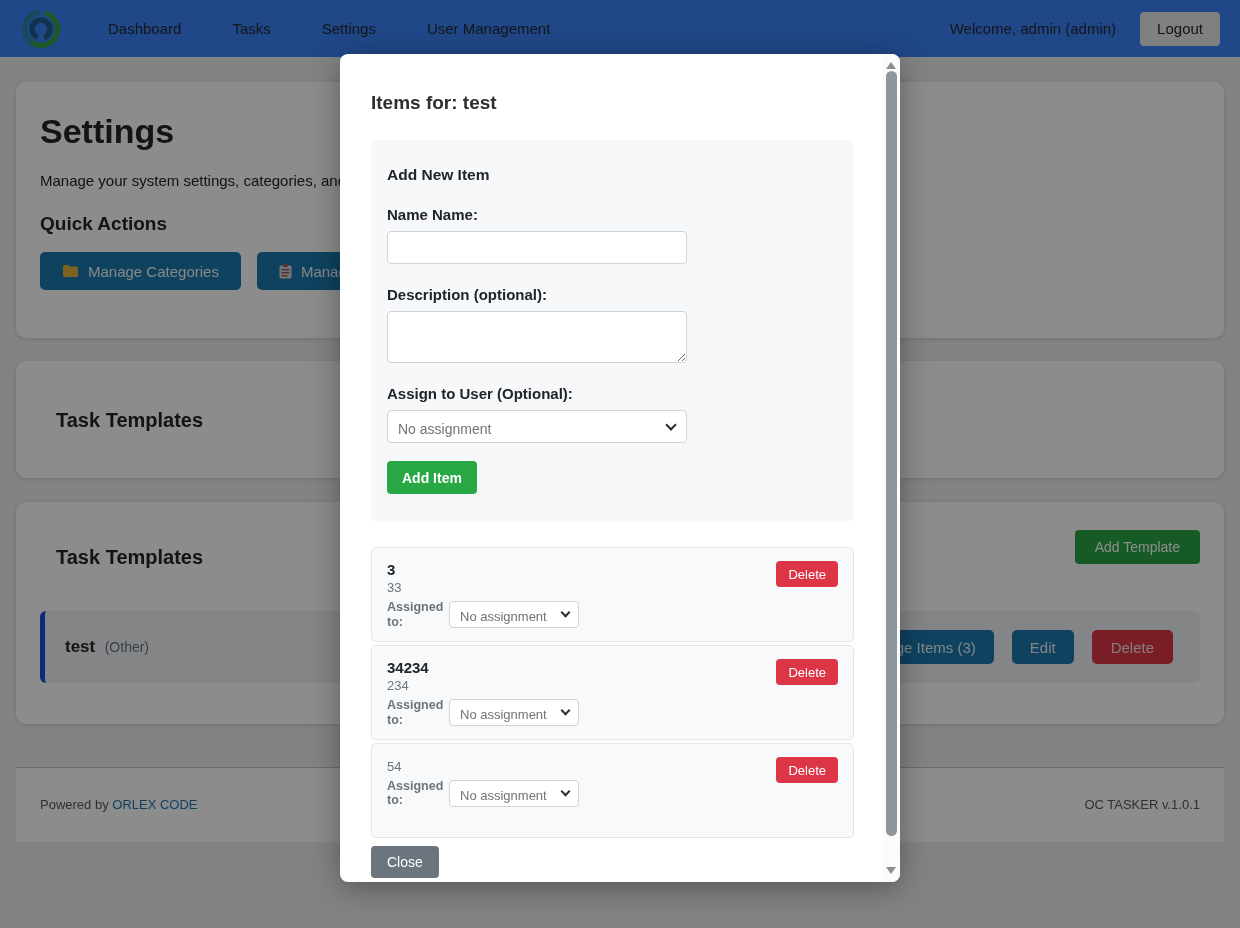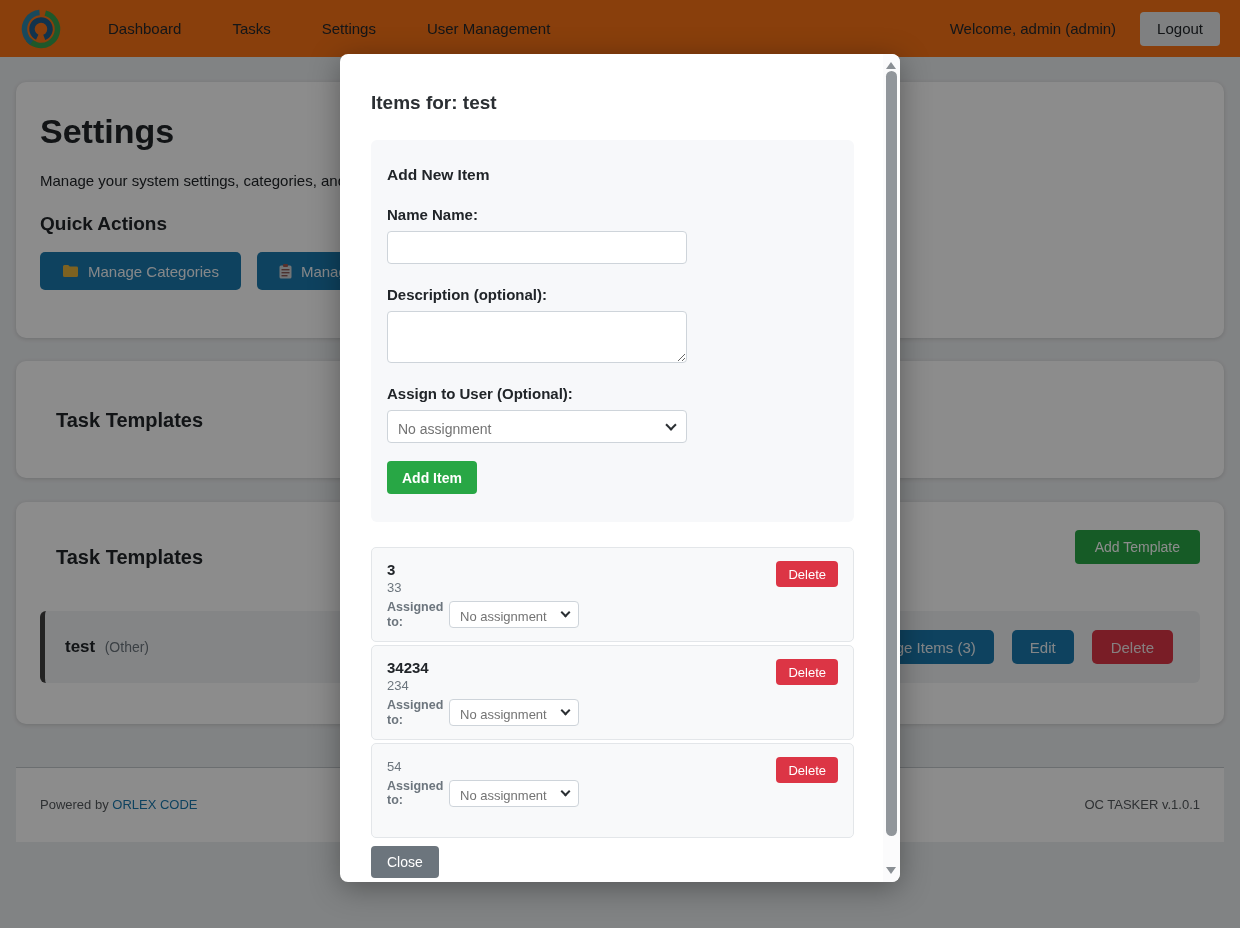--- a/index.html
+++ b/index.html
@@ -3,21 +3,21 @@
 <meta charset="utf-8">
 <style>
   * { box-sizing: border-box; }
   html,body { margin:0; padding:0; }
   body {
     width:1240px; height:928px; position:relative; overflow:hidden;
     background:#eceef0; font-family:"Liberation Sans", sans-serif; color:#212529;
   }
 
   
-  .navbar { height:57px; background:#f97316; display:flex; align-items:center; padding:0 20px; }
+  .navbar { height:57px; background:#3b82f6; display:flex; align-items:center; padding:0 20px; }
   .logo { width:42px; height:42px; margin-right:46px; flex:0 0 auto; }
   .nav-links { display:flex; gap:51px; }
   .nav-link { font-size:15px; color:#26292d; cursor:pointer; }
   .nav-right { margin-left:auto; display:flex; align-items:center; gap:24px; }
   .welcome { font-size:15px; color:#26292d; }
   .btn-logout { background:#e8eaec; border:none; border-radius:4px; height:34px; padding:0 17px; font-size:15px; color:#212529; font-family:inherit; cursor:pointer; }
 
   
   .main { padding:25px 16px 0; }
   .card { background:#ffffff; border-radius:10px; box-shadow:0 1px 4px rgba(0,0,0,0.15); }
@@ -26,21 +26,21 @@
   .page-sub { font-size:15px; margin:21px 0 0; white-space:nowrap; overflow:hidden; }
   .qa-title { font-size:19px; font-weight:bold; margin:24px 0 0; }
   .qa-buttons { display:flex; gap:16px; margin-top:17px; }
   .btn-blue { background:#1a79ae; color:#f2f6f9; border:none; border-radius:5px; height:38px; padding:0 22px; font-size:15px; font-family:inherit; display:flex; align-items:center; gap:9px; cursor:pointer; white-space:nowrap; }
   .card-tpl1 { margin-top:23px; padding:32px 24px 30px; }
   .sec-title { font-size:20px; font-weight:bold; margin:16px; }
   .sec-sub { font-size:15px; margin:18px 0 0; white-space:nowrap; overflow:hidden; }
   .card-tpl2 { margin-top:24px; padding:28px 24px 41px; }
   .tpl-head { display:flex; justify-content:space-between; align-items:flex-start; }
   .btn-green { background:#28a745; color:#fff; border:none; border-radius:4px; height:34px; padding:0 20px; font-size:14px; font-family:inherit; cursor:pointer; }
-  .template-row { margin-top:26px; height:72px; background:#f1f3f5; border-left:5px solid #404040; border-radius:6px; display:flex; align-items:center; justify-content:space-between; padding:0 27px 0 20px; }
+  .template-row { margin-top:26px; height:72px; background:#f1f3f5; border-left:5px solid #1d4ed8; border-radius:6px; display:flex; align-items:center; justify-content:space-between; padding:0 27px 0 20px; }
   .t-name { font-size:17px; font-weight:bold; }
   .t-cat { font-size:14px; color:#6c757d; margin-left:5px; }
   .row-actions { display:flex; gap:18px; align-items:center; }
   .btn-sm-blue { background:#1a79ae; color:#eef3f6; border:none; border-radius:5px; height:34px; padding:0 18px; font-size:15px; font-family:inherit; cursor:pointer; white-space:nowrap; }
   .btn-sm-red { background:#dc3545; color:#f4e7e9; border:none; border-radius:5px; height:34px; padding:0 19px; font-size:15px; font-family:inherit; cursor:pointer; }
 
   .footer { margin-top:43px; background:#ffffff; border-top:1px solid #c4c8cc; padding:29px 24px 30px; display:flex; justify-content:space-between; align-items:center; }
   .footer-left { font-size:13px; color:#55595d; }
   .footer-link { color:#1a79ae; cursor:pointer; }
   .footer-right { font-size:13px; color:#55595d; }

